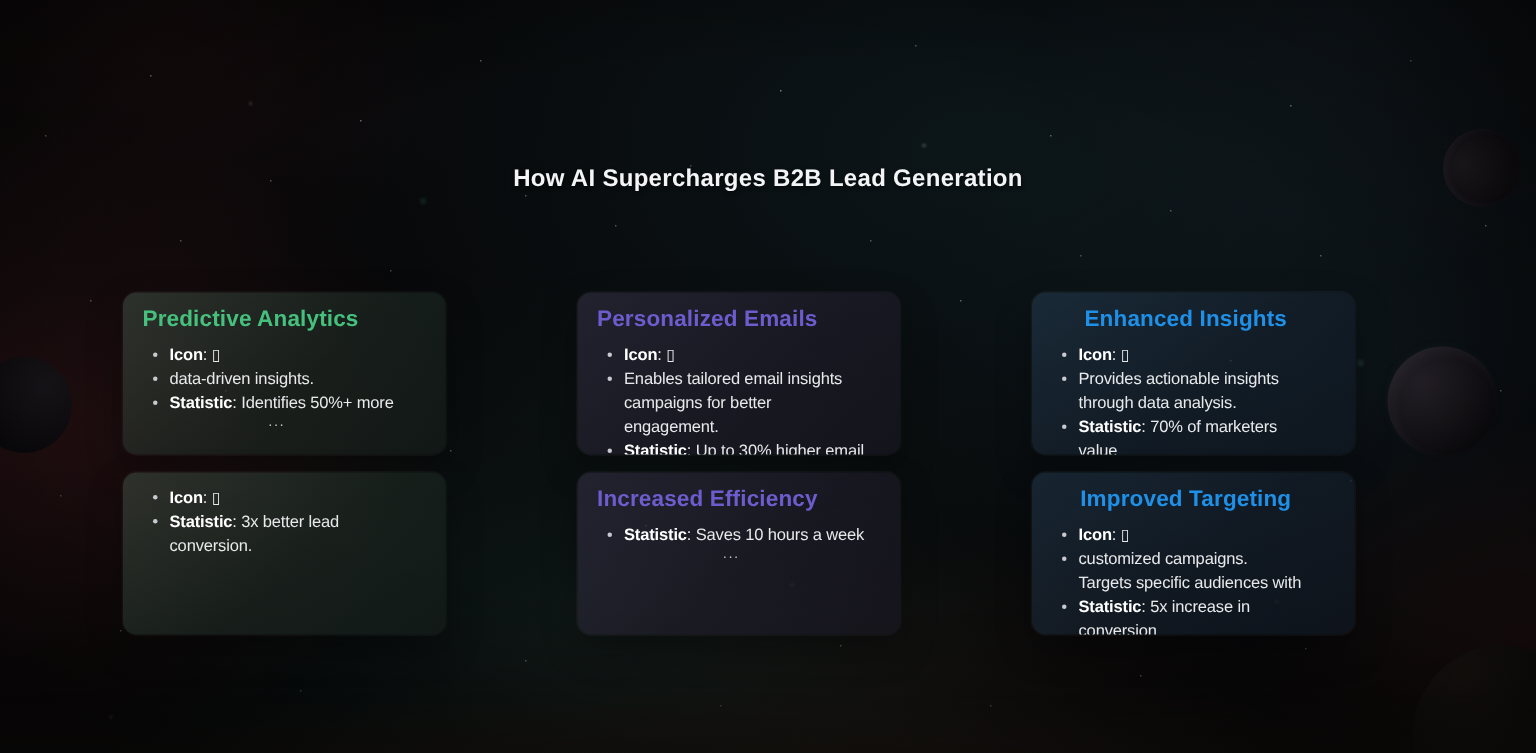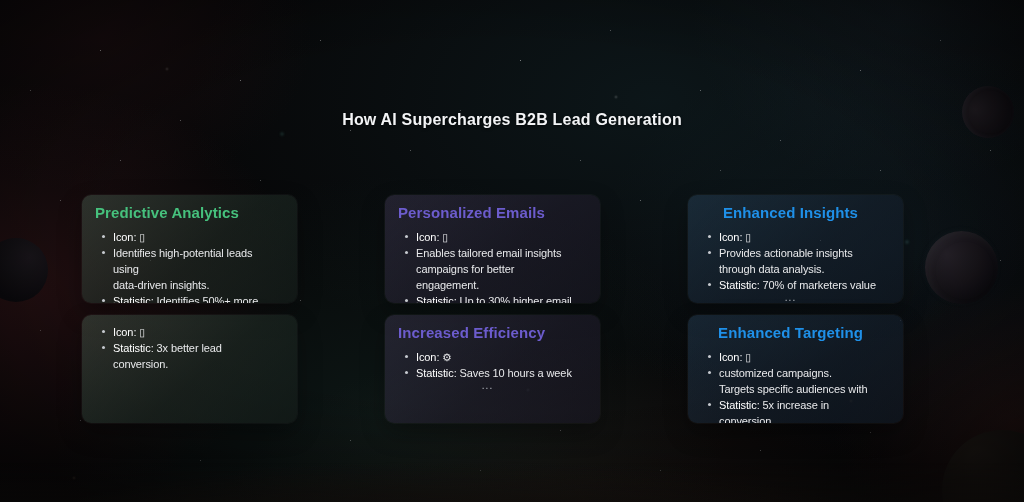--- a/index.html
+++ b/index.html
@@ -69,21 +69,21 @@
   .card.acc-blue   { background: linear-gradient(140deg, rgba(58,96,132,0.30) 0%, rgba(22,34,48,0.60) 55%, rgba(16,25,36,0.66) 100%); }
   .card-title { margin:0 0 7px 0; font-size:15px; font-weight:bold; line-height:18px; letter-spacing:0.1px; }
   .acc-green  .card-title { color:#46c17d; }
   .acc-purple .card-title { color:#6c5ccd; }
   .acc-blue   .card-title { color:#1f90e8;text-align:center; }
   .card-list { list-style:none; margin:0; padding:0; }
   .card-list li { position:relative; padding-left:18px; margin:0;
     font-size:11px; line-height:16px; letter-spacing:-0.1px; color:#e8e9eb; }
   .card-list li::before { content:""; position:absolute; left:7px; top:6px;
     width:3px; height:3px; border-radius:50%; background:#c6cacf; }
-  .card-list b { color:#ffffff; font-weight:normal; }
+  .card-list b { color:#ffffff; font-weight:bold; }
   .dl { display:block; }
   .glyph { font-size:10.5px; color:#e8e9eb; }
   .trunc { text-align:center; font-size:10px; line-height:10px; letter-spacing:1px;
     color:#b9bec4; margin-top:0; }
 </style>
 </head>
 <body>
 
 <div class="stage">
   <div class="stars"></div>
@@ -97,21 +97,20 @@
 
   <h1 class="main-title">How AI Supercharges B2B Lead Generation</h1>
 
   <div class="grid">
 
     <section class="card acc-green">
       <h2 class="card-title">Predictive Analytics</h2>
       <ul class="card-list">
         <li><b>Icon</b><span>: </span><span class="glyph">▯</span></li>
         <li>
-            <span class="dl">Identifies high-potential leads using</span>
             <span class="dl">data-driven insights.</span>
           </li>
         <li><b>Statistic</b><span>: </span><span>Identifies 50%+ more</span></li>
       </ul>
       <div class="trunc">...</div>
     </section>
 
     <section class="card acc-purple">
       <h2 class="card-title">Personalized Emails</h2>
       <ul class="card-list">
@@ -142,28 +141,27 @@
       <ul class="card-list">
         <li><b>Icon</b><span>: </span><span class="glyph">▯</span></li>
         <li><b>Statistic</b><span>: </span><span>3x better lead conversion.</span></li>
       </ul>
       <div class="trunc"></div>
     </section>
 
     <section class="card acc-purple">
       <h2 class="card-title">Increased Efficiency</h2>
       <ul class="card-list">
-        <li><b>Icon</b><span>: </span><span class="glyph">⚙</span></li>
         <li><b>Statistic</b><span>: </span><span>Saves 10 hours a week</span></li>
       </ul>
       <div class="trunc">...</div>
     </section>
 
     <section class="card acc-blue">
-      <h2 class="card-title">Enhanced Targeting</h2>
+      <h2 class="card-title">Improved Targeting</h2>
       <ul class="card-list">
         <li><b>Icon</b><span>: </span><span class="glyph">▯</span></li>
         <li>
             <span class="dl">customized campaigns.</span>
             <span class="dl">Targets specific audiences with</span>
           </li>
         <li><b>Statistic</b><span>: </span><span>5x increase in conversion</span></li>
       </ul>
       <div class="trunc">...</div>
     </section>

